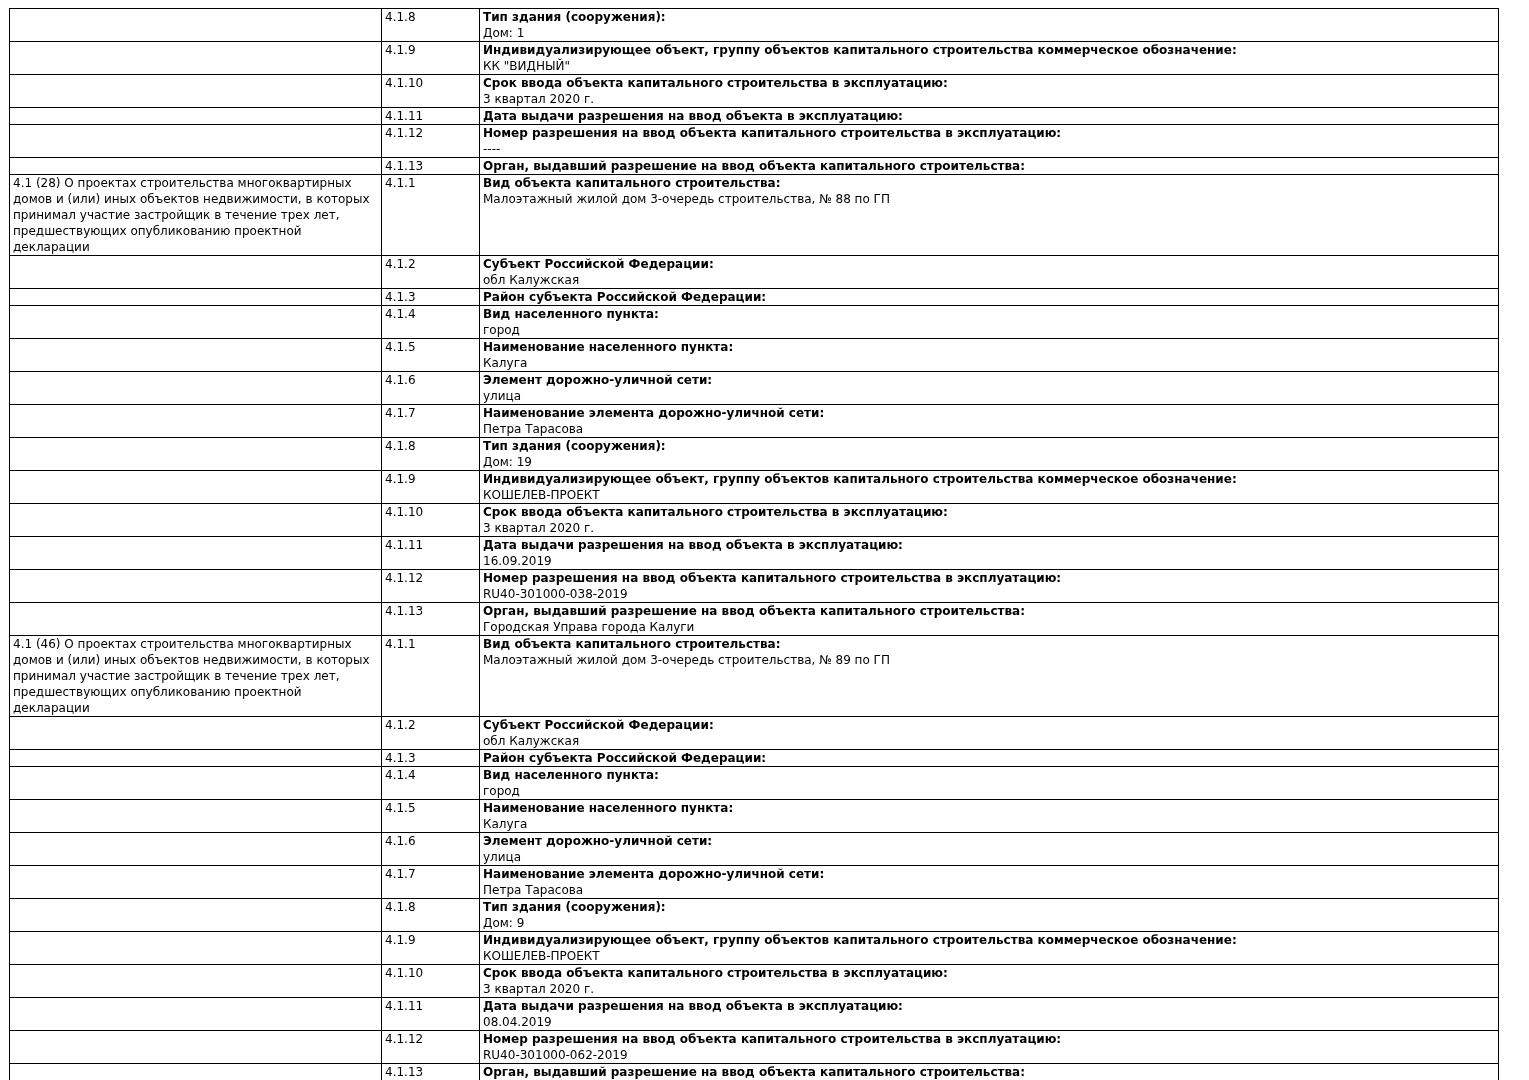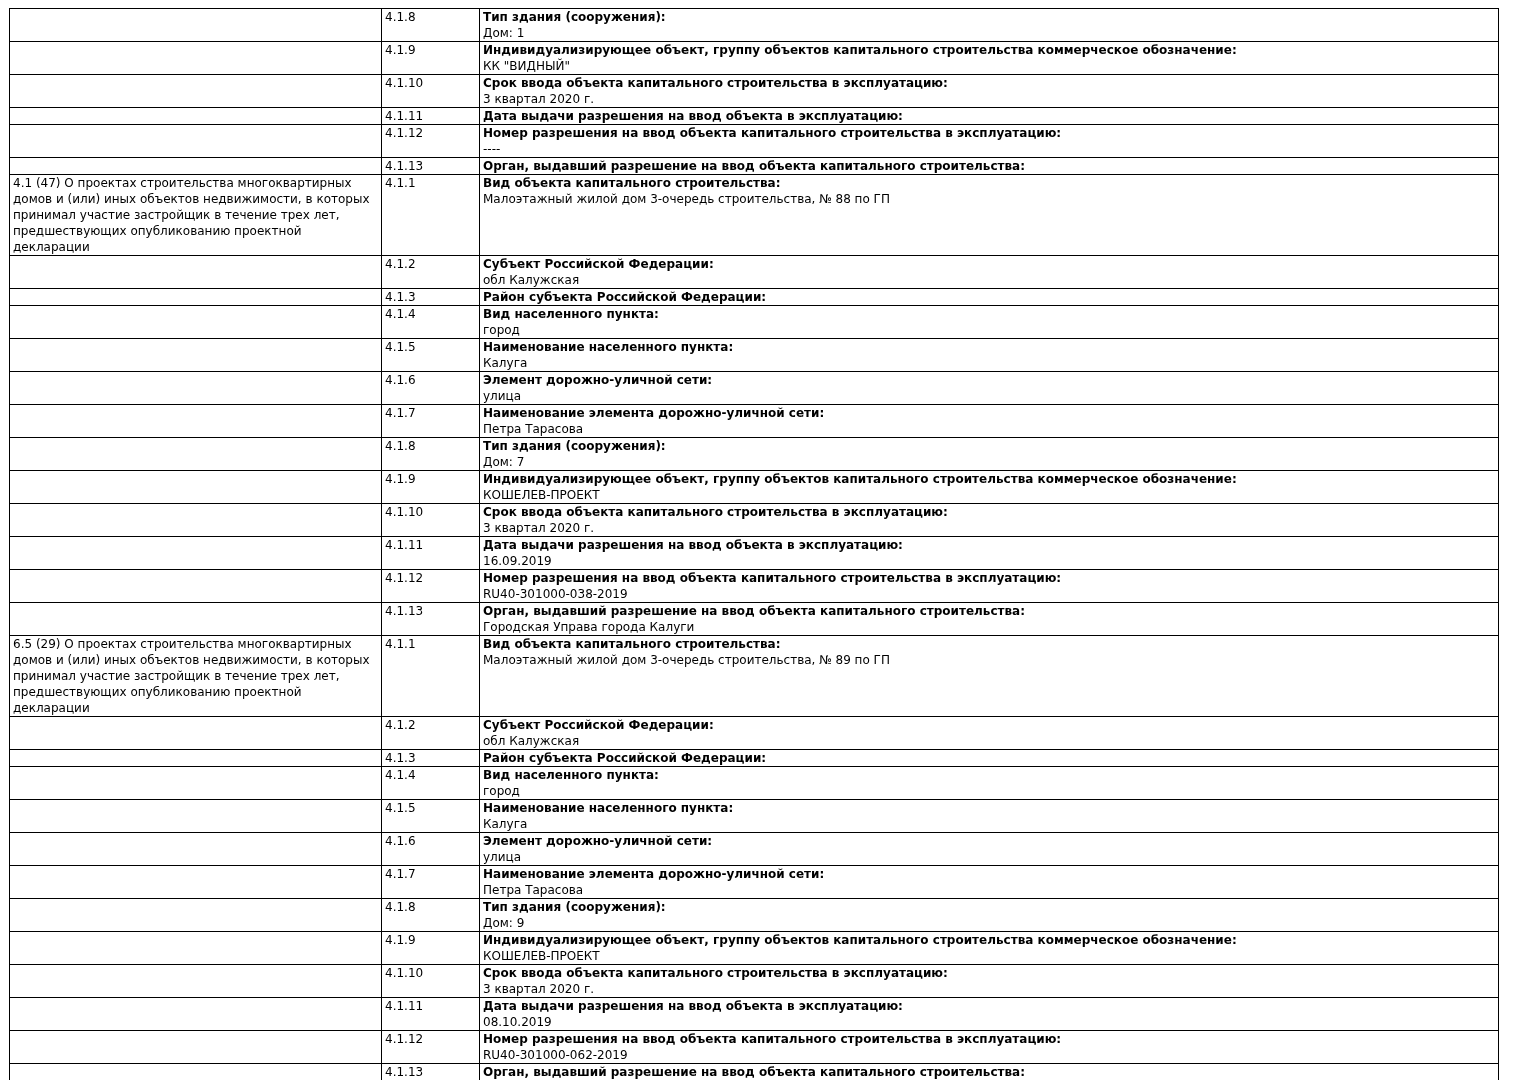--- a/index.html
+++ b/index.html
@@ -98,21 +98,21 @@
         </td>
       </tr>
       <tr>
         <td class="col-title"></td>
         <td class="col-code">4.1.13</td>
         <td class="col-content">
           <div class="label">Орган, выдавший разрешение на ввод объекта капитального строительства:</div>
         </td>
       </tr>
       <tr>
-        <td class="col-title">4.1 (47) О проектах строительства многоквартирных домов и (или) иных объектов недвижимости, в которых принимал участие застройщик в течение трех лет, предшествующих опубликованию проектной декларации</td>
+        <td class="col-title">4.1 (28) О проектах строительства многоквартирных домов и (или) иных объектов недвижимости, в которых принимал участие застройщик в течение трех лет, предшествующих опубликованию проектной декларации</td>
         <td class="col-code">4.1.1</td>
         <td class="col-content">
           <div class="label">Вид объекта капитального строительства:</div>
           <div class="value">Малоэтажный жилой дом 3-очередь строительства, № 88 по ГП</div>
         </td>
       </tr>
       <tr>
         <td class="col-title"></td>
         <td class="col-code">4.1.2</td>
         <td class="col-content">
@@ -157,21 +157,21 @@
         <td class="col-content">
           <div class="label">Наименование элемента дорожно-уличной сети:</div>
           <div class="value">Петра Тарасова</div>
         </td>
       </tr>
       <tr>
         <td class="col-title"></td>
         <td class="col-code">4.1.8</td>
         <td class="col-content">
           <div class="label">Тип здания (сооружения):</div>
-          <div class="value">Дом: 7</div>
+          <div class="value">Дом: 19</div>
         </td>
       </tr>
       <tr>
         <td class="col-title"></td>
         <td class="col-code">4.1.9</td>
         <td class="col-content">
           <div class="label">Индивидуализирующее объект, группу объектов капитального строительства коммерческое обозначение:</div>
           <div class="value">КОШЕЛЕВ-ПРОЕКТ</div>
         </td>
       </tr>
@@ -201,21 +201,21 @@
       </tr>
       <tr>
         <td class="col-title"></td>
         <td class="col-code">4.1.13</td>
         <td class="col-content">
           <div class="label">Орган, выдавший разрешение на ввод объекта капитального строительства:</div>
           <div class="value">Городская Управа города Калуги</div>
         </td>
       </tr>
       <tr>
-        <td class="col-title">6.5 (29) О проектах строительства многоквартирных домов и (или) иных объектов недвижимости, в которых принимал участие застройщик в течение трех лет, предшествующих опубликованию проектной декларации</td>
+        <td class="col-title">4.1 (46) О проектах строительства многоквартирных домов и (или) иных объектов недвижимости, в которых принимал участие застройщик в течение трех лет, предшествующих опубликованию проектной декларации</td>
         <td class="col-code">4.1.1</td>
         <td class="col-content">
           <div class="label">Вид объекта капитального строительства:</div>
           <div class="value">Малоэтажный жилой дом 3-очередь строительства, № 89 по ГП</div>
         </td>
       </tr>
       <tr>
         <td class="col-title"></td>
         <td class="col-code">4.1.2</td>
         <td class="col-content">
@@ -284,21 +284,21 @@
         <td class="col-content">
           <div class="label">Срок ввода объекта капитального строительства в эксплуатацию:</div>
           <div class="value">3 квартал 2020 г.</div>
         </td>
       </tr>
       <tr>
         <td class="col-title"></td>
         <td class="col-code">4.1.11</td>
         <td class="col-content">
           <div class="label">Дата выдачи разрешения на ввод объекта в эксплуатацию:</div>
-          <div class="value">08.10.2019</div>
+          <div class="value">08.04.2019</div>
         </td>
       </tr>
       <tr>
         <td class="col-title"></td>
         <td class="col-code">4.1.12</td>
         <td class="col-content">
           <div class="label">Номер разрешения на ввод объекта капитального строительства в эксплуатацию:</div>
           <div class="value">RU40-301000-062-2019</div>
         </td>
       </tr>

